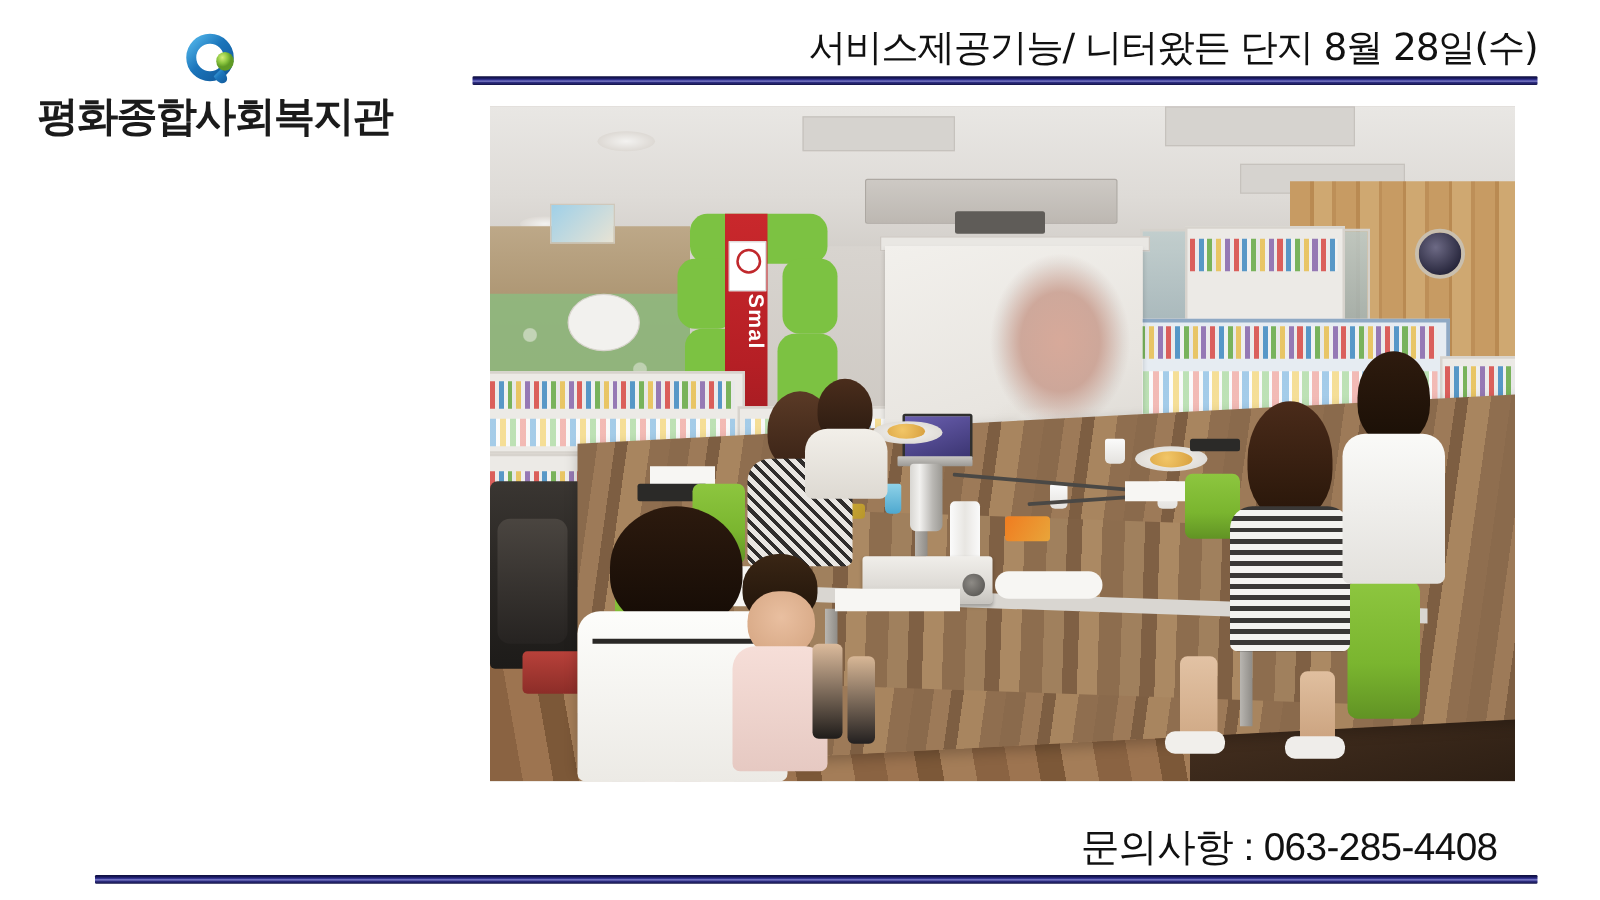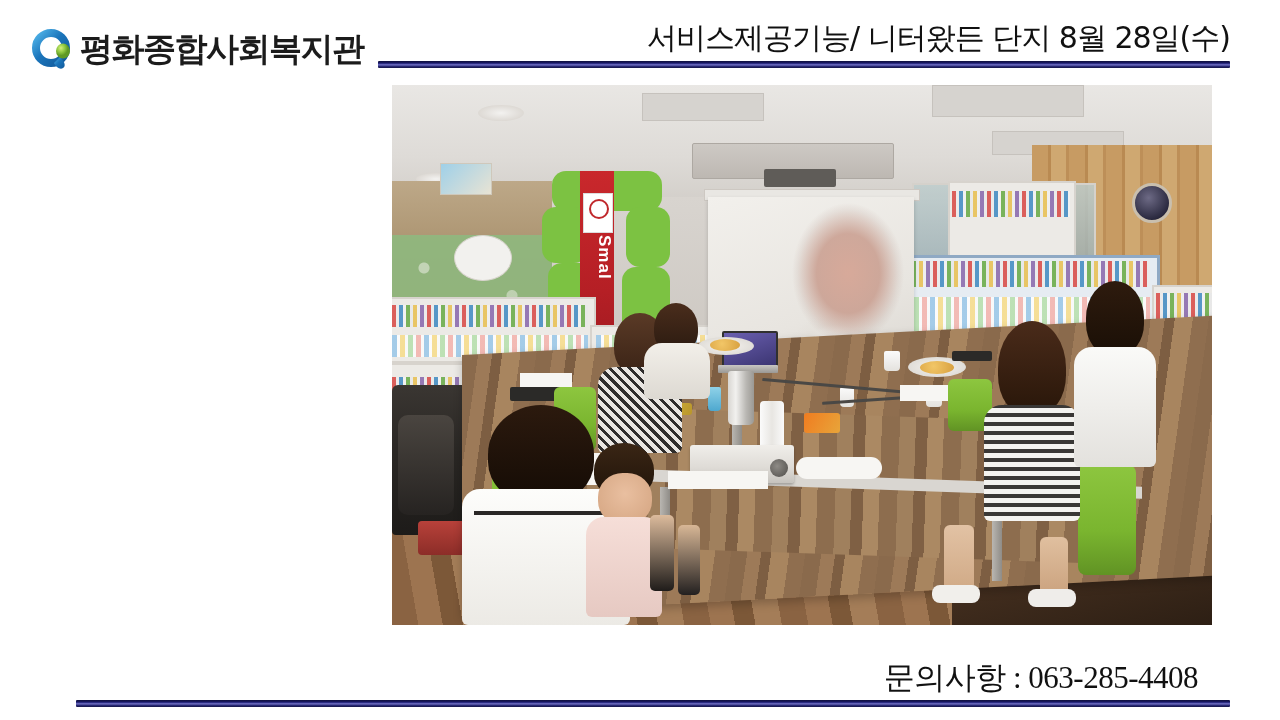--- a/index.html
+++ b/index.html
@@ -25,20 +25,21 @@
     height: 82px;
   }
 
   .logo-block {
     position: absolute;
     left: 30px;
     top: 24px;
     display: flex;
     align-items: center;
     height: 50px;
+    flex-direction: column;
   }
   .logo-mark {
     position: relative;
     width: 46px;
     height: 46px;
     flex: 0 0 auto;
     margin-right: 4px;
   }
   .logo-mark svg { display: block; }
 
@@ -85,21 +86,21 @@
     left: 76px;
     top: 700px;
     width: 1154px;
   }
 
   
   .footer-contact {
     position: absolute;
     right: 82px;
     top: 657px;
-    font-family: Liberation Serif, serif;
+    font-family: Liberation Sans, sans-serif;
     font-size: 31px;
     color: #111111;
     letter-spacing: -0.5px;
     white-space: nowrap;
   }
 
   
   .photo-frame {
     position: absolute;
     left: 392px;

